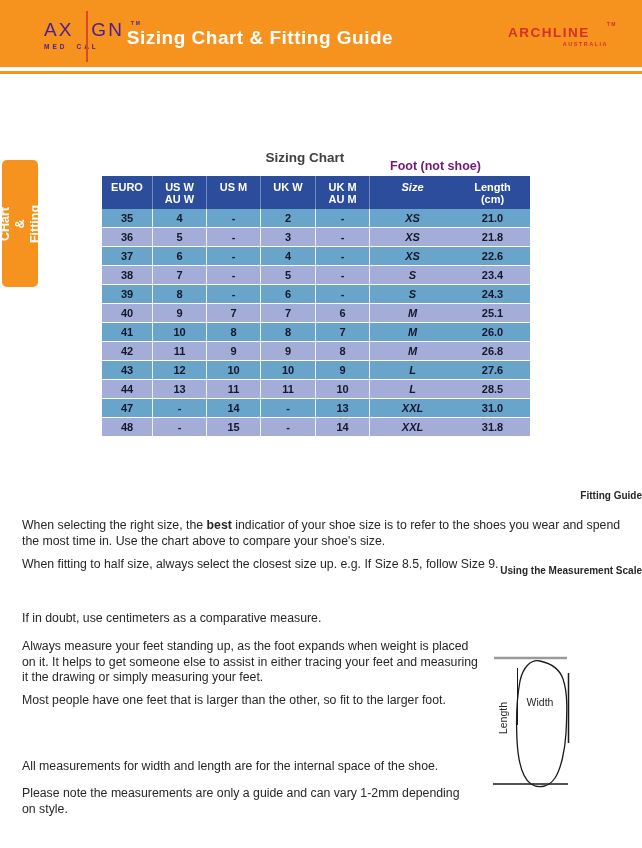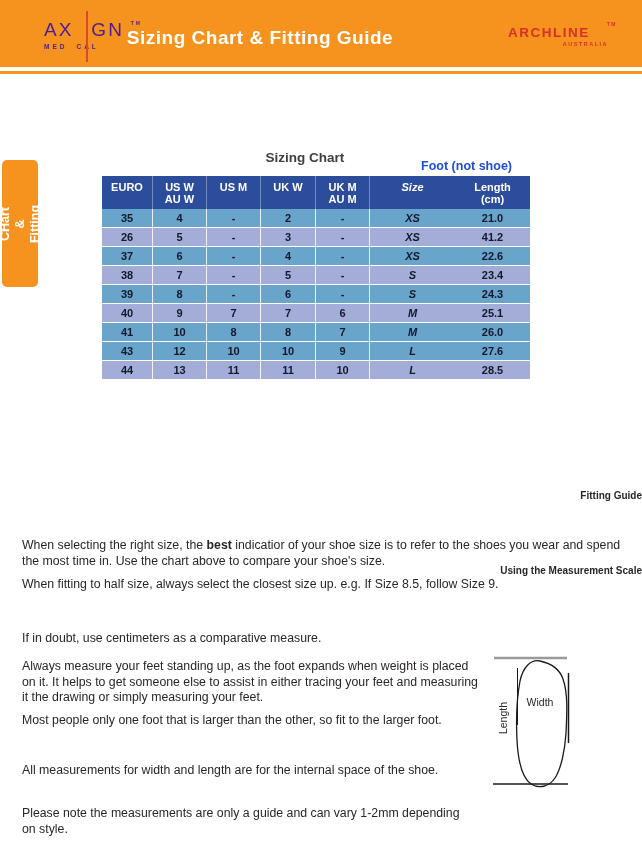--- a/index.html
+++ b/index.html
@@ -22,40 +22,40 @@
   .archline-name{font-size:13.5px;font-weight:bold;letter-spacing:1.5px;position:relative;}
   .archline-tm{position:absolute;right:-9px;top:-4px;font-size:5px;font-weight:bold;}
   .archline-country{text-align:right;font-size:5.5px;font-weight:bold;letter-spacing:1.5px;margin-top:1px;}
   
   .side-tab{position:absolute;left:2px;top:160px;width:36px;height:127px;background:var(--orange,#F6921E);border-radius:5px;}
   .side-tab-text{position:absolute;left:50%;top:50%;transform:translate(-50%,-50%) rotate(-90deg);
     white-space:pre-line;text-align:center;color:#fff;font-weight:bold;font-size:12.5px;line-height:15px;}
   
   .chart-title{position:absolute;left:205px;top:150px;width:200px;text-align:center;
     font-size:13.5px;font-weight:bold;color:#404040;}
-  .foot-note{position:absolute;left:390px;top:159px;width:122px;text-align:right;
-    font-size:12.5px;font-weight:bold;color:#1d4ed8;}
+  .foot-note{position:absolute;left:390px;top:159px;width:122px;
+    font-size:12.5px;font-weight:bold;color:#701a75;}
   table.sizing{position:absolute;left:102px;top:176px;width:423px;border-collapse:collapse;table-layout:fixed;}
   table.sizing th{
     background:var(--tbl-header,#2C4C9C);color:#fff;font-size:11px;font-weight:bold;
     vertical-align:top;padding:5px 0 4px 0;line-height:12px;white-space:pre-line;height:23px;
   }
   table.sizing th.sep{border-right:1px solid rgba(255,255,255,.35);}
   table.sizing td{
     height:18px;text-align:center;font-size:11px;font-weight:bold;color:#15182c;
     border-bottom:1px solid #fff;padding:0;line-height:18px;
   }
   table.sizing td.sep{border-right:1px solid rgba(255,255,255,.85);}
   tr.row-odd td{background:var(--row-odd,#69A4CB);}
   tr.row-even td{background:var(--row-even,#A4ACD8);}
   .c0{width:50px;} .c1{width:53px;} .c2{width:53px;} .c3{width:54px;} .c4{width:53px;} .c5{width:85px;font-style:italic;} .c6{width:75px;}
   
   .h-center{position:absolute;left:0;width:642px;text-align:right;font-size:10px;font-weight:bold;color:#2a2626;}
   .para{position:absolute;left:22px;width:600px;font-size:12.3px;line-height:15.5px;
-    color:#2a2626;white-space:pre-line;margin-top:20px;}
+    color:#2a2626;white-space:pre-line;}
   .para b{font-weight:bold;}
   
   .foot-diagram{position:absolute;left:487px;top:645px;width:152px;height:165px;}
   .diagram-label{font-size:10.5px;fill:#2a2626;font-family:"Liberation Sans",sans-serif;}
 </style>
 </head>
 <body>
 
 <div class="banner"></div>
 <div class="banner-rule"></div>
@@ -110,27 +110,27 @@
       <tr class="row-odd">
         <td class="c0 sep">35</td>
         <td class="c1 sep">4</td>
         <td class="c2 sep">-</td>
         <td class="c3 sep">2</td>
         <td class="c4 sep">-</td>
         <td class="c5">XS</td>
         <td class="c6">21.0</td>
       </tr>
       <tr class="row-even">
-        <td class="c0 sep">26</td>
+        <td class="c0 sep">36</td>
         <td class="c1 sep">5</td>
         <td class="c2 sep">-</td>
         <td class="c3 sep">3</td>
         <td class="c4 sep">-</td>
         <td class="c5">XS</td>
-        <td class="c6">41.2</td>
+        <td class="c6">21.8</td>
       </tr>
       <tr class="row-odd">
         <td class="c0 sep">37</td>
         <td class="c1 sep">6</td>
         <td class="c2 sep">-</td>
         <td class="c3 sep">4</td>
         <td class="c4 sep">-</td>
         <td class="c5">XS</td>
         <td class="c6">22.6</td>
       </tr>
@@ -163,56 +163,83 @@
       </tr>
       <tr class="row-odd">
         <td class="c0 sep">41</td>
         <td class="c1 sep">10</td>
         <td class="c2 sep">8</td>
         <td class="c3 sep">8</td>
         <td class="c4 sep">7</td>
         <td class="c5">M</td>
         <td class="c6">26.0</td>
       </tr>
+      <tr class="row-even">
+        <td class="c0 sep">42</td>
+        <td class="c1 sep">11</td>
+        <td class="c2 sep">9</td>
+        <td class="c3 sep">9</td>
+        <td class="c4 sep">8</td>
+        <td class="c5">M</td>
+        <td class="c6">26.8</td>
+      </tr>
       <tr class="row-odd">
         <td class="c0 sep">43</td>
         <td class="c1 sep">12</td>
         <td class="c2 sep">10</td>
         <td class="c3 sep">10</td>
         <td class="c4 sep">9</td>
         <td class="c5">L</td>
         <td class="c6">27.6</td>
       </tr>
       <tr class="row-even">
         <td class="c0 sep">44</td>
         <td class="c1 sep">13</td>
         <td class="c2 sep">11</td>
         <td class="c3 sep">11</td>
         <td class="c4 sep">10</td>
         <td class="c5">L</td>
         <td class="c6">28.5</td>
       </tr>
+      <tr class="row-odd">
+        <td class="c0 sep">47</td>
+        <td class="c1 sep">-</td>
+        <td class="c2 sep">14</td>
+        <td class="c3 sep">-</td>
+        <td class="c4 sep">13</td>
+        <td class="c5">XXL</td>
+        <td class="c6">31.0</td>
+      </tr>
+      <tr class="row-even">
+        <td class="c0 sep">48</td>
+        <td class="c1 sep">-</td>
+        <td class="c2 sep">15</td>
+        <td class="c3 sep">-</td>
+        <td class="c4 sep">14</td>
+        <td class="c5">XXL</td>
+        <td class="c6">31.8</td>
+      </tr>
     </tbody>
   </table>
 
 <div class="h-center" style="top:490px;">Fitting Guide</div>
 
 <div class="para" style="top:518px;"><span>When selecting the right size, the </span><b>best</b><span> indicatior of your shoe size is to refer to the shoes you wear and spend
 the most time in. Use the chart above to compare your shoe's size.</span></div>
 
 <div class="para" style="top:557px;">When fitting to half size, always select the closest size up. e.g. If Size 8.5, follow Size 9.</div>
 
 <div class="h-center" style="top:565px;">Using the Measurement Scale</div>
 
 <div class="para" style="top:611px;">If in doubt, use centimeters as a comparative measure.</div>
 <div class="para" style="top:639px;width:470px;">Always measure your feet standing up, as the foot expands when weight is placed
 on it. It helps to get someone else to assist in either tracing your feet and measuring
 it the drawing or simply measuring your feet.</div>
-<div class="para" style="top:693px;width:470px;">Most people only one foot that is larger than the other, so fit to the larger foot.</div>
-<div class="para" style="top:743px;width:470px;">All measurements for width and length are for the internal space of the shoe.</div>
+<div class="para" style="top:693px;width:470px;">Most people have one feet that is larger than the other, so fit to the larger foot.</div>
+<div class="para" style="top:759px;width:470px;">All measurements for width and length are for the internal space of the shoe.</div>
 <div class="para" style="top:786px;width:470px;">Please note the measurements are only a guide and can vary 1-2mm depending
 on style.</div>
 
 <svg class="foot-diagram" viewBox="0 0 152 165">
   <line x1="7" y1="13" x2="80" y2="13" stroke="#9a9a9a" stroke-width="2.5"></line>
   <path d="M53,16 C44,14 36,22 33,36 C30,52 29,75 30,95 C31,115 34,132 44,139
            C52,144 62,142 68,133 C74,124 78,105 79,88 C80,68 81,48 76,34 C72,22 62,18 53,16 Z" fill="none" stroke="#1a1a1a" stroke-width="1.3"></path>
   <line x1="30.5" y1="23" x2="30.5" y2="80" stroke="#1a1a1a" stroke-width="1"></line>
   <line x1="81.5" y1="28" x2="81.5" y2="98" stroke="#1a1a1a" stroke-width="1.5"></line>
   <line x1="6" y1="139" x2="81" y2="139" stroke="#1a1a1a" stroke-width="1.5"></line>

